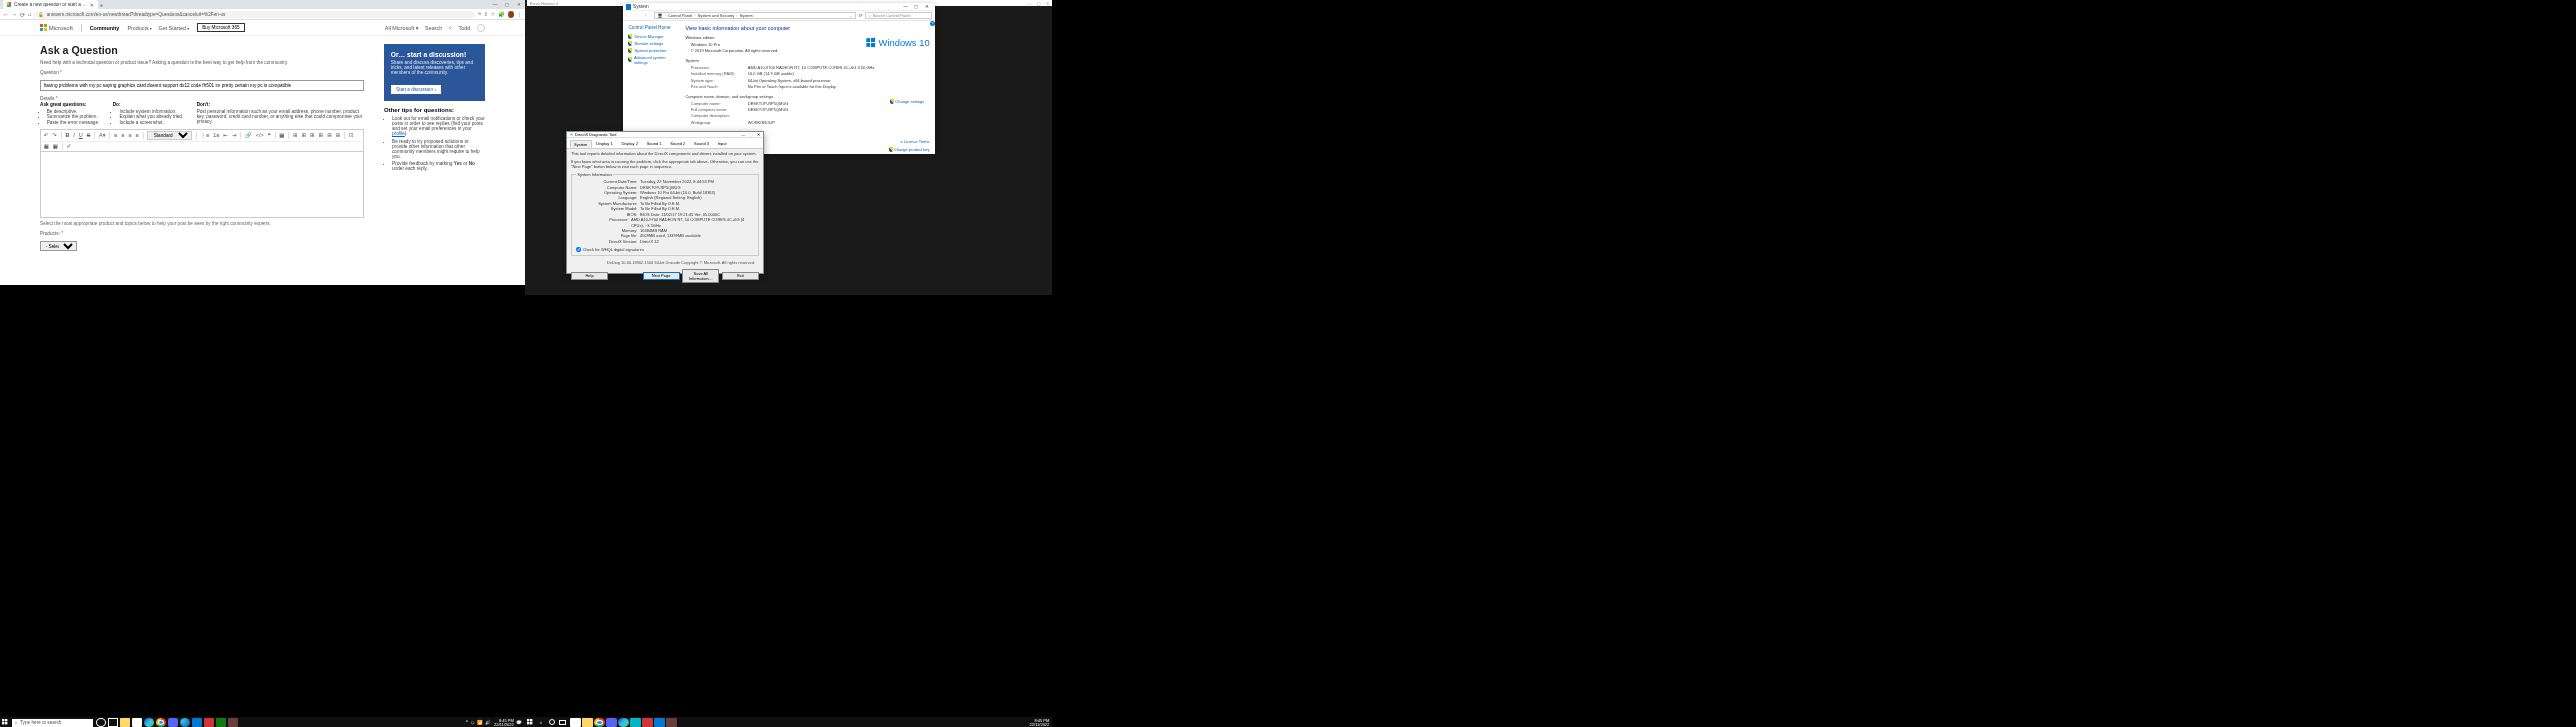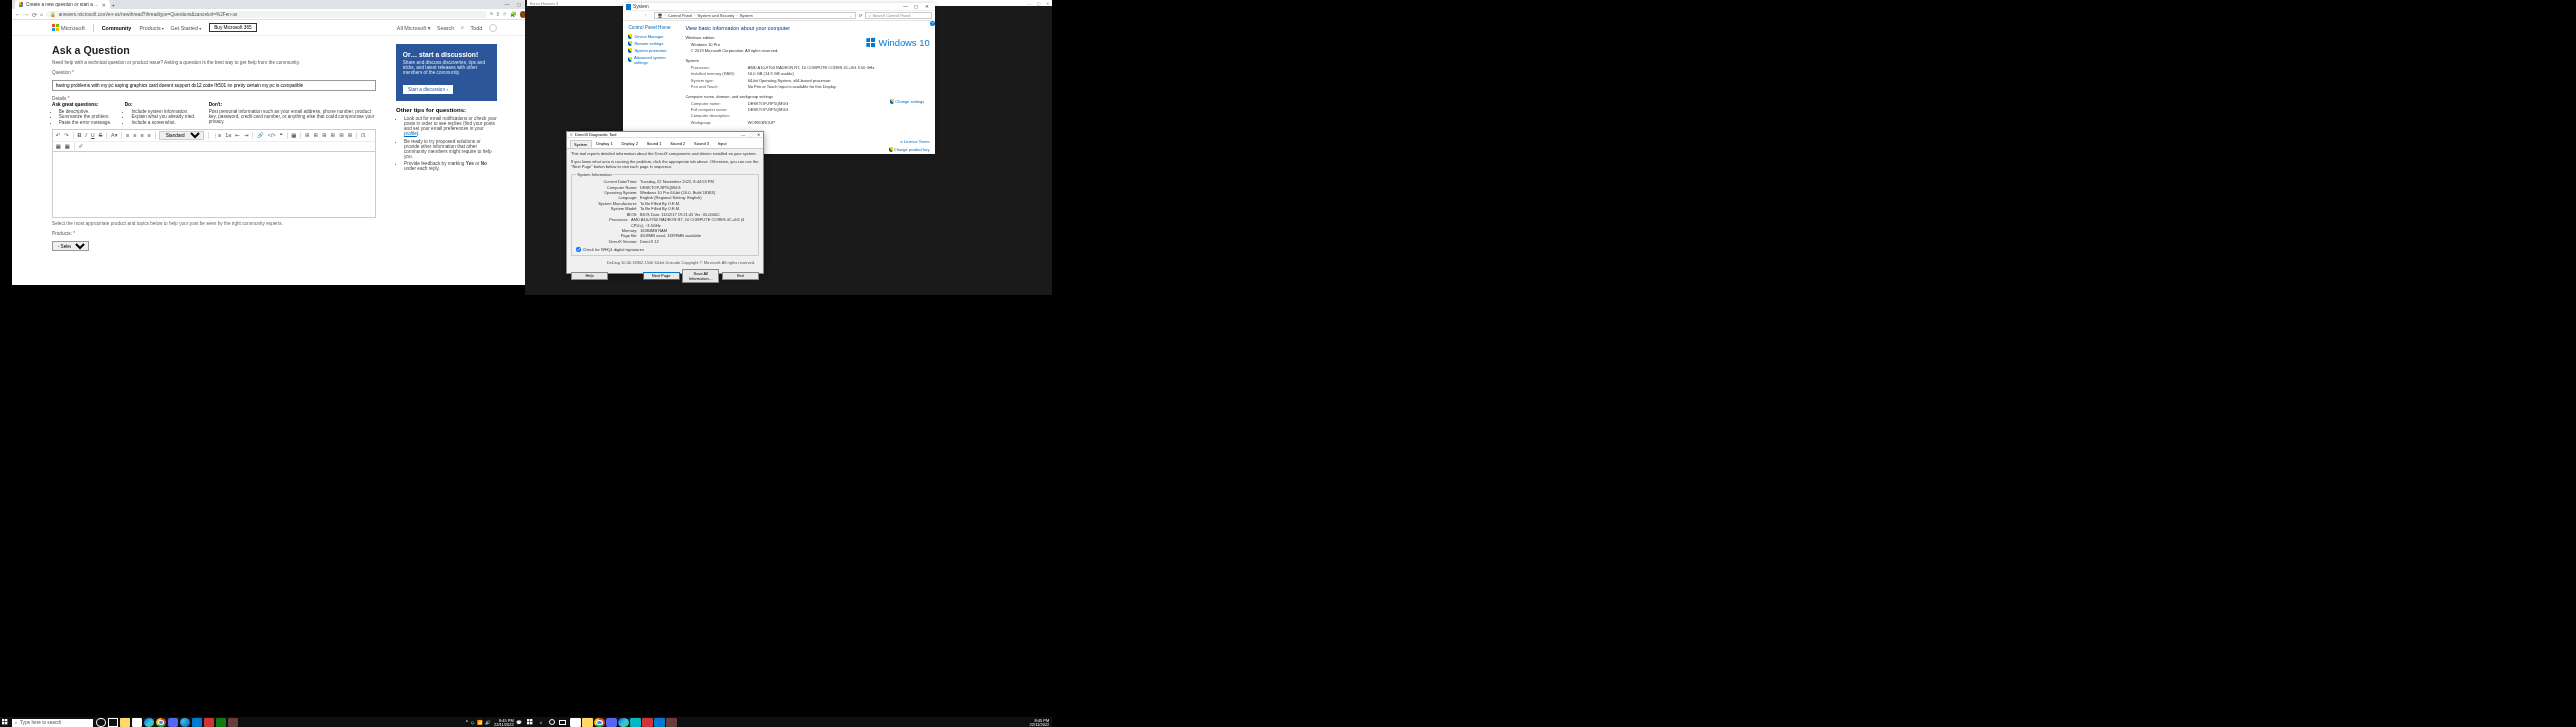--- a/index.html
+++ b/index.html
@@ -1,19 +1,19 @@
 <!DOCTYPE html>
 <html style="font-size:10.7px"><head>
 <meta charset="utf-8">
 <style>
 * { margin:0; padding:0; box-sizing:border-box; font-family:"Segoe UI",Arial,sans-serif; }
 body { width:2576px; height:728px; background:#000; position:relative; overflow:hidden; }
 
 
-.chrome { position:absolute; left:12px; top:0; width:525px; height:285px; background:#fff; display:flex; flex-direction:column; }
+.chrome { position:absolute; left:0; top:0; width:525px; height:285px; background:#fff; display:flex; flex-direction:column; }
 .chrome-titlebar { height:9.4px; background:#dee1e6; display:flex; align-items:center; }
 .chrome-tab { height:9.4px; background:#fff; border-radius:2.7px 2.7px 0 0; margin-left:2.7px; padding:0 4px; display:flex; align-items:center; gap:2.7px; font-size:4.7px; color:#333; }
 .chrome-tab .favicon { width:4.7px; height:4.7px; background:conic-gradient(#ea4335 0 25%,#4285f4 0 50%,#34a853 0 75%,#fbbc05 0); border-radius:0.7px; }
 .chrome-tab .x { font-size:5.4px; color:#666; }
 .chrome-newtab { width:6.7px; text-align:center; font-size:6px; color:#555; }
 .chrome-winctl { margin-left:auto; display:flex; }
 .chrome-winctl span { width:12px; text-align:center; font-size:4.7px; color:#555; }
 .chrome-toolbar { height:10.7px; background:#fff; border-bottom:0.7px solid #e0e0e0; display:flex; align-items:center; gap:2.7px; padding:0 2.7px; }
 .chrome-toolbar .nav { font-size:6px; color:#555; }
 .chrome-omni { flex:1; height:7.4px; background:#f1f3f4; border-radius:4px; display:flex; align-items:center; padding:0 4px; font-size:4.7px; color:#555; gap:2.7px; }

